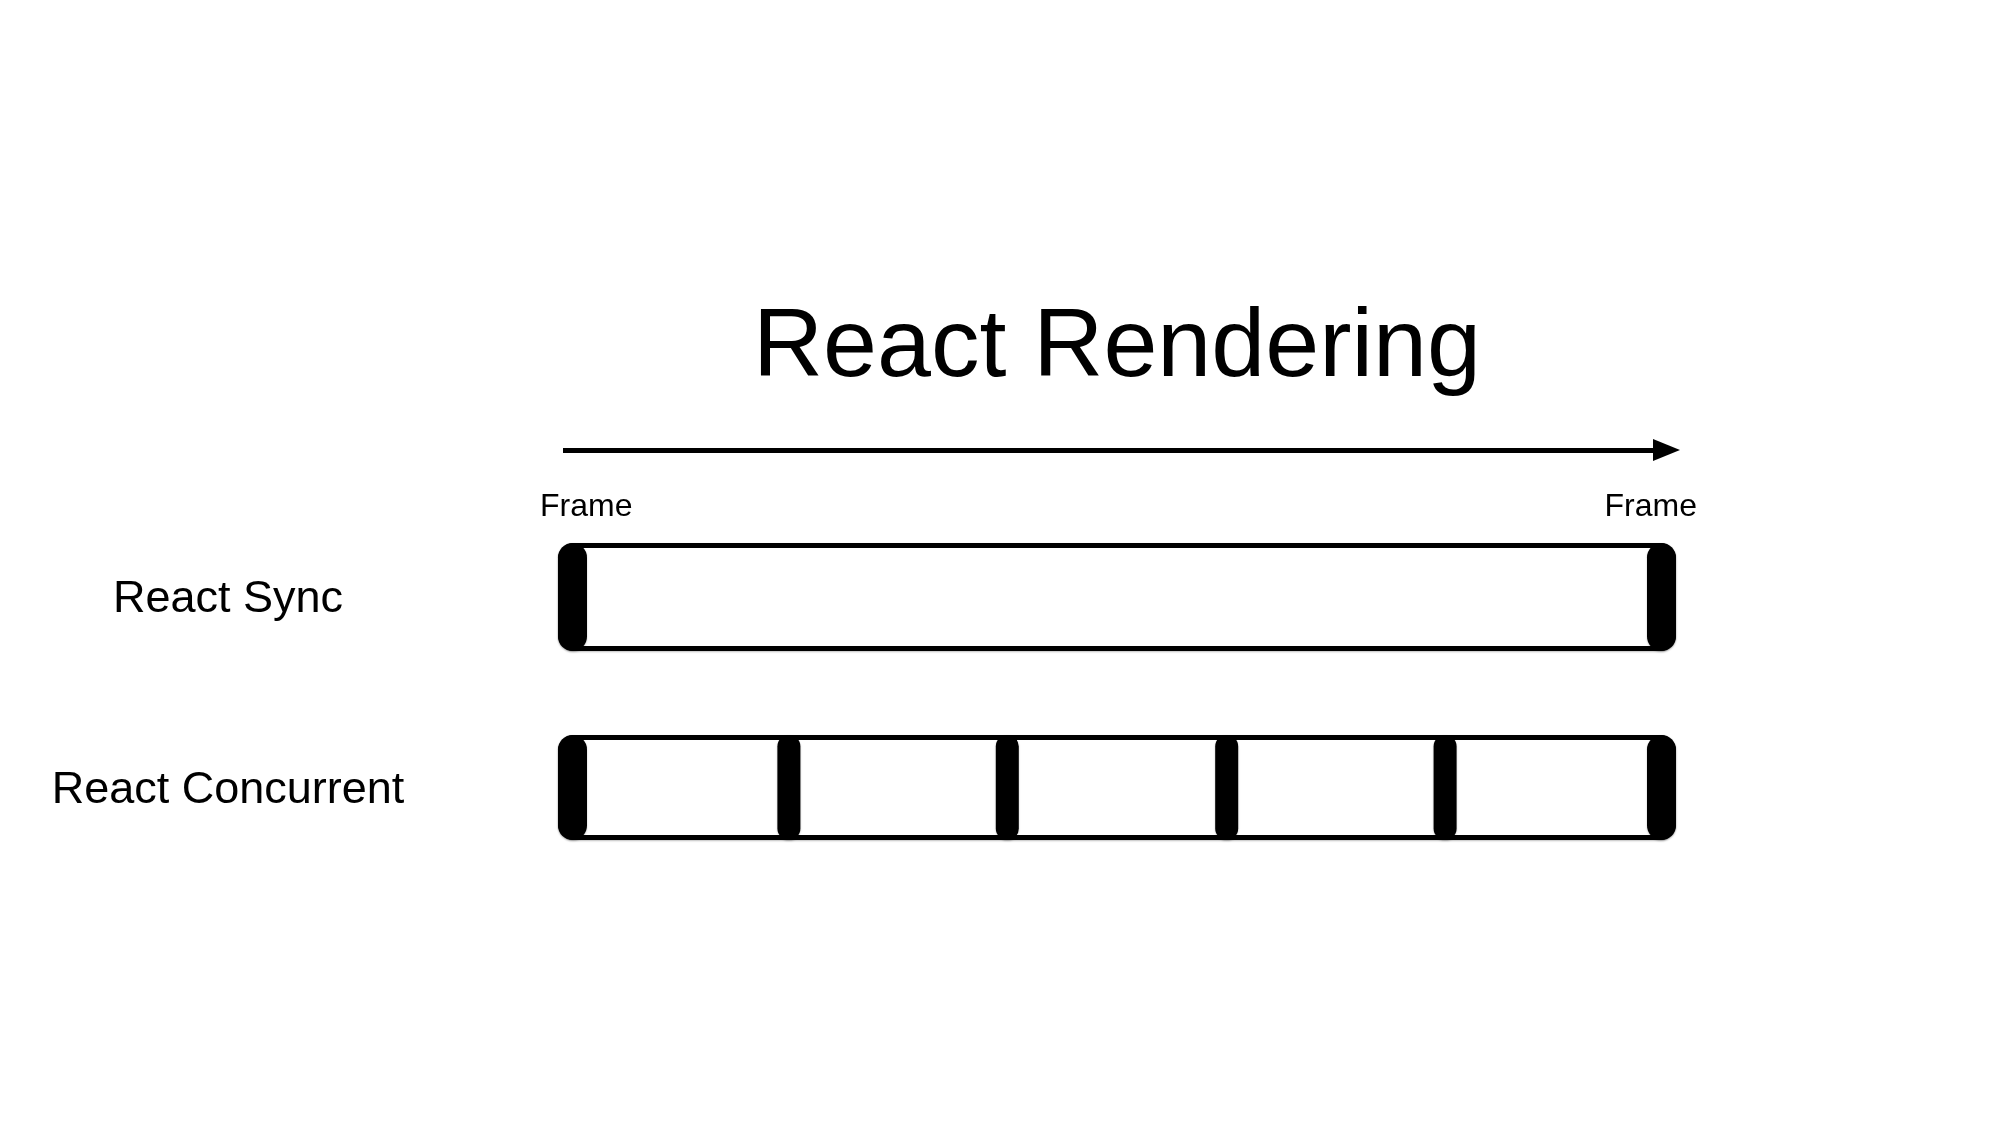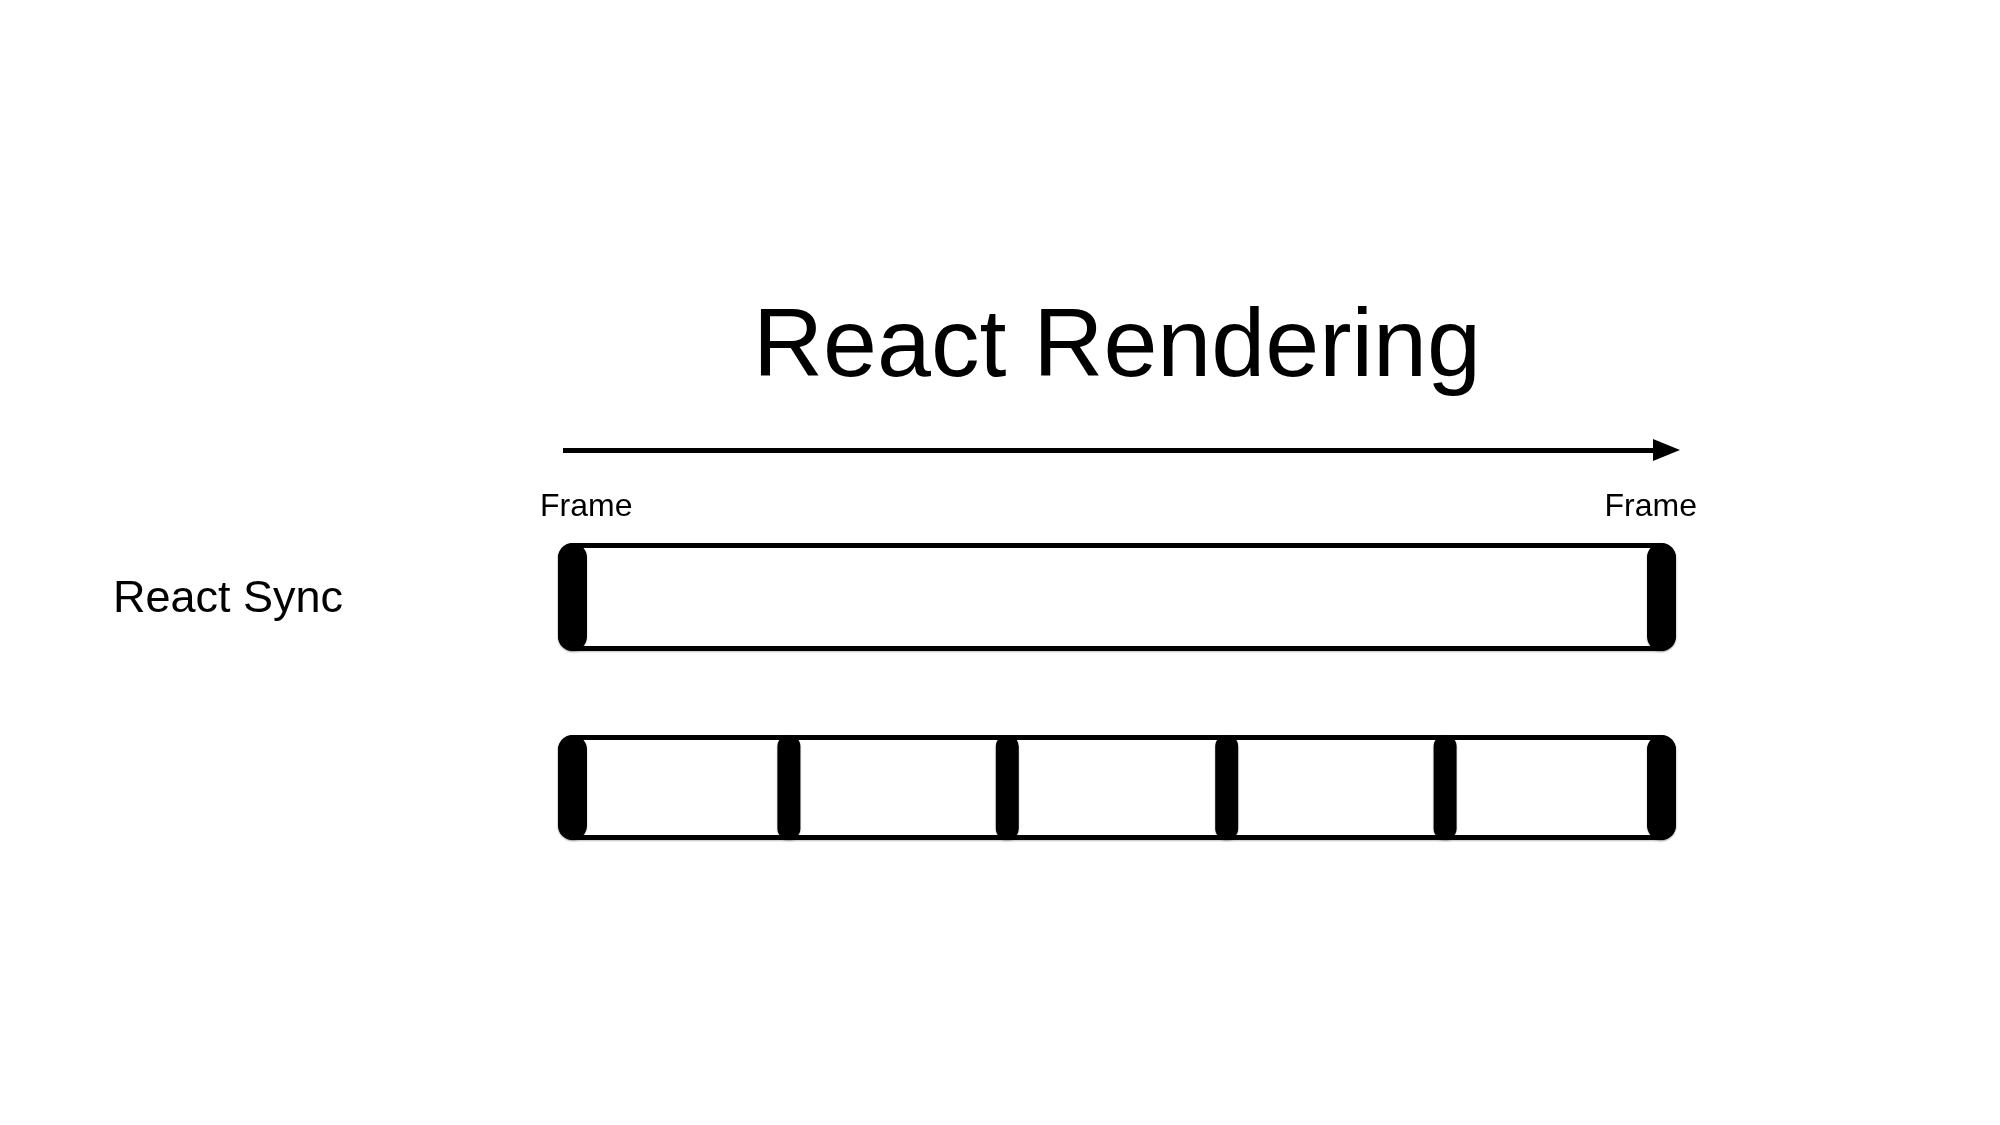--- a/index.html
+++ b/index.html
@@ -129,20 +129,21 @@
   <div id="rows">
       <div class="row row-0">
         <div class="row-label">React Sync</div>
         <div class="bar">
           <div class="bar-outline"></div>
           <span class="tick cap" style="left: 0%; transform: translateX(0%);"></span>
           <span class="tick cap" style="left: 100%; transform: translateX(-100%);"></span>
         </div>
       </div>
       <div class="row row-1">
+        <div class="row-label">React Concurrent</div>
         <div class="bar">
           <div class="bar-outline"></div>
           <span class="tick cap" style="left: 0%; transform: translateX(0%);"></span>
           <span class="tick divider" style="left: 20%; transform: translateX(-20%);"></span>
           <span class="tick divider" style="left: 40%; transform: translateX(-40%);"></span>
           <span class="tick divider" style="left: 60%; transform: translateX(-60%);"></span>
           <span class="tick divider" style="left: 80%; transform: translateX(-80%);"></span>
           <span class="tick cap" style="left: 100%; transform: translateX(-100%);"></span>
         </div>
       </div>

